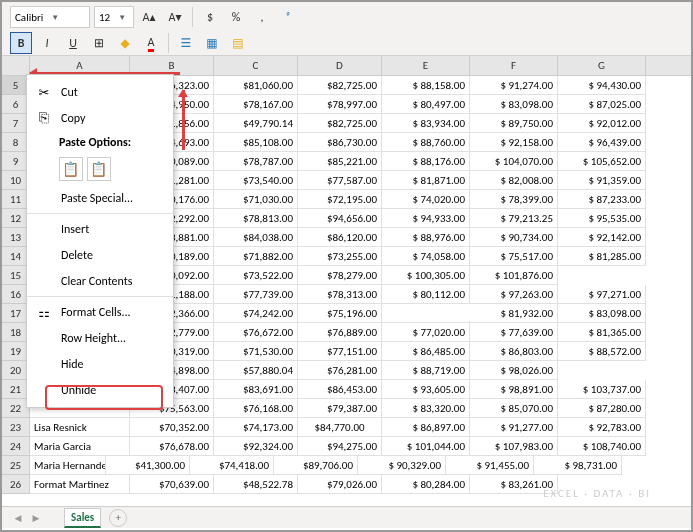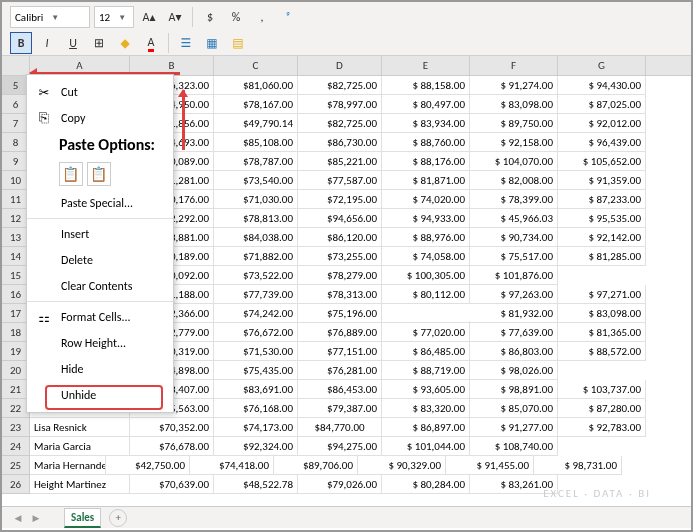--- a/index.html
+++ b/index.html
@@ -24,21 +24,21 @@
 .cell.colA { text-align: left; }
 .sheet-tabs { position: absolute; bottom: 2px; left: 0; right: 0; height: 22px; background: #f3f2f1; border-top: 1px solid #ccc; display: flex; align-items: center; padding: 0 8px; gap: 2px; }
 .nav-btn { width: 16px; height: 16px; display: flex; align-items: center; justify-content: center; font-size: 9px; color: #999; }
 .tab { padding: 2px 6px; border: 1px solid #ccc; border-bottom: 2px solid #217346; background: #fff; font-size: 11px; font-weight: bold; color: #217346; }
 .tab-add { width: 18px; height: 18px; border: 1px solid #ccc; border-radius: 50%; display: flex; align-items: center; justify-content: center; font-size: 11px; color: #666; margin-left: 6px; }
 .context-menu { position: absolute; left: 24px; top: 72px; width: 148px; background: #fff; border: 1px solid #ccc; box-shadow: 2px 2px 6px rgba(0,0,0,0.2); padding: 4px 0; z-index: 10; }
 .menu-item { display: flex; align-items: center; height: 26px; font-size: 12px; padding: 0 8px; gap: 8px; cursor: pointer; }
 .menu-icon { width: 18px; height: 18px; display: flex; align-items: center; justify-content: center; font-size: 13px; }
 .menu-label { flex: 1; }
 .menu-sep { height: 1px; background: #e0e0e0; margin: 2px 0; }
-.menu-header { font-weight: bold; padding: 4px 8px 4px 32px; font-size: 16px; }
+.menu-header { font-weight: bold; padding: 4px 8px 4px 32px; font-size: 12px; }
 .paste-opts { display: flex; gap: 4px; padding: 4px 8px 4px 32px; }
 .paste-opt { width: 24px; height: 24px; border: 1px solid #ccc; display: flex; align-items: center; justify-content: center; font-size: 14px; }
 .highlight-box { position: absolute; left: 43px; top: 383px; width: 118px; height: 25px; border: 2px solid #e04040; border-radius: 4px; pointer-events: none; z-index: 11; }
 .red-arrow-h { position: absolute; left: 28px; top: 70px; width: 150px; height: 3px; background: #e04040; z-index: 5; }
 .red-arrow-h::before { content: ''; position: absolute; left: -6px; top: -4px; border: 5px solid transparent; border-right: 8px solid #e04040; }
 .red-arrow-v { position: absolute; left: 180px; top: 88px; width: 3px; height: 60px; background: #e04040; z-index: 5; }
 .red-arrow-v::before { content: ''; position: absolute; left: -4px; top: -6px; border: 5px solid transparent; border-bottom: 8px solid #e04040; }
 .watermark { position: absolute; right: 40px; bottom: 30px; font-size: 11px; color: #ccc; letter-spacing: 2px; z-index: 2; pointer-events: none; }
 </style>
 </head>
@@ -179,21 +179,21 @@
         <div class="cell" style="width: 88px;">$ 74,020.00</div>
         <div class="cell" style="width: 88px;">$ 78,399.00</div>
         <div class="cell" style="width: 88px;">$ 87,233.00</div>
       </div>
       <div class="row">
         <div class="cell colA" style="width: 100px;"></div>
         <div class="cell" style="width: 84px;">$72,292.00</div>
         <div class="cell" style="width: 84px;">$78,813.00</div>
         <div class="cell" style="width: 84px;">$94,656.00</div>
         <div class="cell" style="width: 88px;">$ 94,933.00</div>
-        <div class="cell" style="width: 88px;">$ 45,966.03</div>
+        <div class="cell" style="width: 88px;">$ 79,213.25</div>
         <div class="cell" style="width: 88px;">$ 95,535.00</div>
       </div>
       <div class="row">
         <div class="cell colA" style="width: 100px;"></div>
         <div class="cell" style="width: 84px;">$73,881.00</div>
         <div class="cell" style="width: 84px;">$84,038.00</div>
         <div class="cell" style="width: 84px;">$86,120.00</div>
         <div class="cell" style="width: 88px;">$ 88,976.00</div>
         <div class="cell" style="width: 88px;">$ 90,734.00</div>
         <div class="cell" style="width: 88px;">$ 92,142.00</div>
@@ -247,21 +247,21 @@
         <div class="cell" style="width: 84px;">$70,319.00</div>
         <div class="cell" style="width: 84px;">$71,530.00</div>
         <div class="cell" style="width: 84px;">$77,151.00</div>
         <div class="cell" style="width: 88px;">$ 86,485.00</div>
         <div class="cell" style="width: 88px;">$ 86,803.00</div>
         <div class="cell" style="width: 88px;">$ 88,572.00</div>
       </div>
       <div class="row">
         <div class="cell colA" style="width: 100px;"></div>
         <div class="cell" style="width: 84px;">$74,898.00</div>
-        <div class="cell" style="width: 84px;">$75,435.00</div>
+        <div class="cell" style="width: 84px;">$57,880.04</div>
         <div class="cell" style="width: 84px;">$76,281.00</div>
         <div class="cell" style="width: 88px;">$ 88,719.00</div>
         <div class="cell" style="width: 88px;">$ 98,026.00</div>
       </div>
       <div class="row">
         <div class="cell colA" style="width: 100px;"></div>
         <div class="cell" style="width: 84px;">$83,407.00</div>
         <div class="cell" style="width: 84px;">$83,691.00</div>
         <div class="cell" style="width: 84px;">$86,453.00</div>
         <div class="cell" style="width: 88px;">$ 93,605.00</div>
@@ -285,33 +285,34 @@
         <div class="cell" style="width: 88px;">$ 86,897.00</div>
         <div class="cell" style="width: 88px;">$ 91,277.00</div>
         <div class="cell" style="width: 88px;">$ 92,783.00</div>
       </div>
       <div class="row">
         <div class="cell colA" style="width: 100px;">Maria Garcia</div>
         <div class="cell" style="width: 84px;">$76,678.00</div>
         <div class="cell" style="width: 84px;">$92,324.00</div>
         <div class="cell" style="width: 84px;">$94,275.00</div>
         <div class="cell" style="width: 88px;">$ 101,044.00</div>
+        <div class="cell" style="width: 88px;">$ 107,983.00</div>
         <div class="cell" style="width: 88px;">$ 108,740.00</div>
       </div>
       <div class="row">
         <div class="cell colA" style="width: 76px;">Maria Hernandez</div>
-        <div class="cell" style="width: 84px;">$42,750.00</div>
+        <div class="cell" style="width: 84px;">$41,300.00</div>
         <div class="cell" style="width: 84px;">$74,418.00</div>
         <div class="cell" style="width: 84px;">$89,706.00</div>
         <div class="cell" style="width: 88px;">$ 90,329.00</div>
         <div class="cell" style="width: 88px;">$ 91,455.00</div>
         <div class="cell" style="width: 88px;">$ 98,731.00</div>
       </div>
       <div class="row">
-        <div class="cell colA" style="width: 100px;">Height Martinez</div>
+        <div class="cell colA" style="width: 100px;">Format Martinez</div>
         <div class="cell" style="width: 84px;">$70,639.00</div>
         <div class="cell" style="width: 84px;">$48,522.78</div>
         <div class="cell" style="width: 84px;">$79,026.00</div>
         <div class="cell" style="width: 88px;">$ 80,284.00</div>
         <div class="cell" style="width: 88px;">$ 83,261.00</div>
       </div>
     </div>
 </div>
 
 <div class="red-arrow-h"></div>

